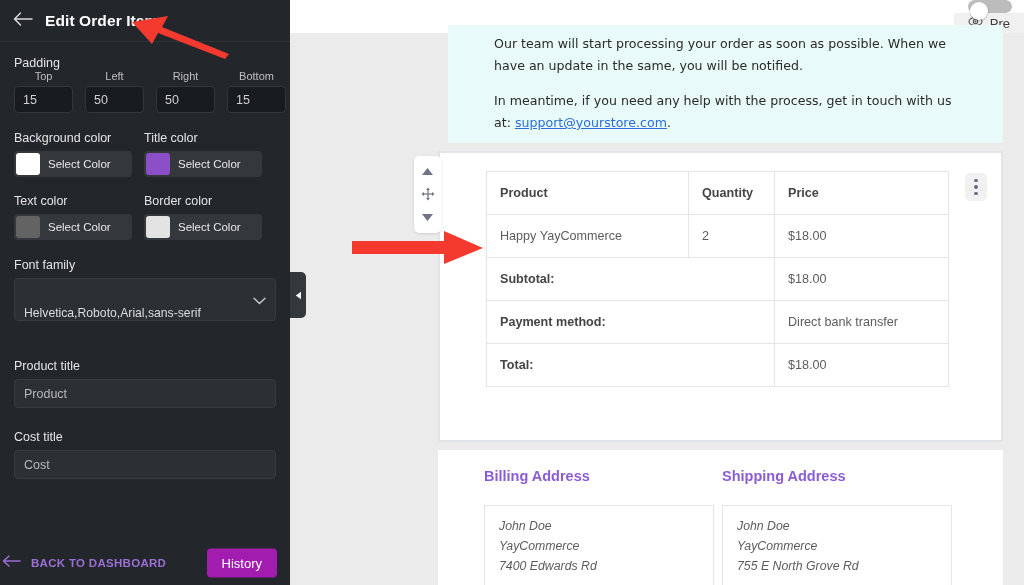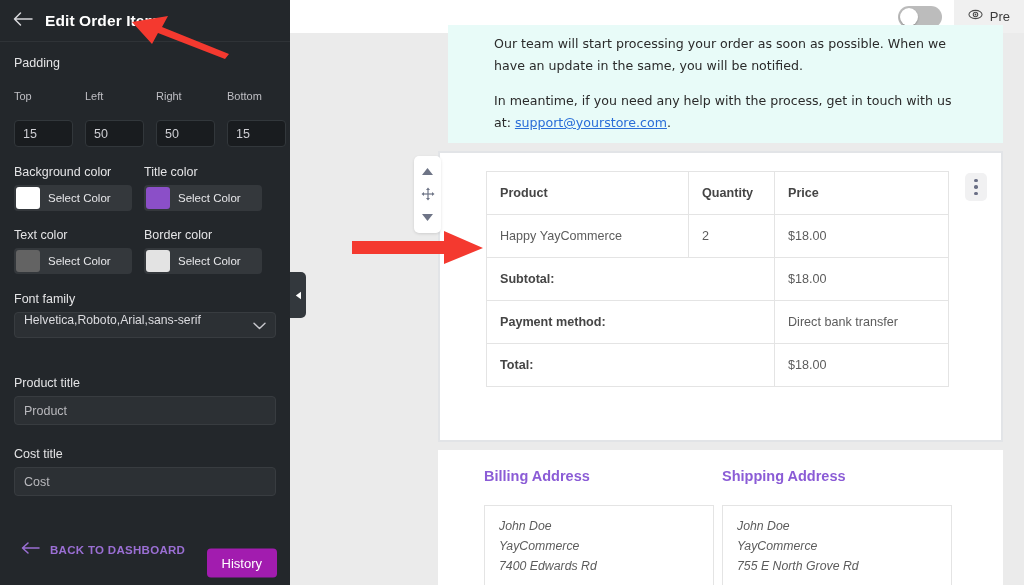--- a/index.html
+++ b/index.html
@@ -36,27 +36,27 @@
   }
 
   #sidebar-body {
     padding: 14px 14px 0 14px;
     height: 543px;
     position: relative;
   }
 
   .sec-label {
     font-size: 12.5px; color: #e4e4e6; font-weight: normal;
-    margin-bottom: 20px;
+    margin-bottom: 0;
   }
   .pad-row { display: flex; gap: 12px; margin-bottom: 2px; }
   .pad-col { width: 59px; }
   .pad-col-label {
-    font-size: 11px; color: #bfbfc4; 
-    margin-bottom: 18px; display: block;
+    font-size: 11px; color: #bfbfc4; text-align: center;
+    margin-bottom: 4px; display: block;
   }
   .pad-input {
     width: 59px; height: 27px;
     background: #191c1f;
     border: 1px solid #32373b;
     border-radius: 4px;
     color: #cfcfd4;
     font-size: 12.5px;
     font-family: "Liberation Sans", sans-serif;
     padding-left: 8px;
@@ -82,25 +82,25 @@
     border-radius: 3px;
     flex: 0 0 auto;
   }
   .color-picker-label {
     font-size: 11.5px; color: #e7e7ea;
     margin-left: 8px;
   }
 
   .select-wrap {
     position: relative;
-    height: 26px;
+    height: 43px;
     background: #2c3034;
     border: 1px solid #383c40;
     border-radius: 4px;
-    display: flex; align-items: flex-start;
+    display: flex; align-items: flex-end;
     padding: 0 26px 0 9px;
     cursor: pointer;
     margin-top: 0;
   }
   .select-wrap .sel-text {
     font-size: 12.2px; color: #dcdce0;
     white-space: nowrap; overflow: hidden;
   }
   .chev {
     position: absolute; right: 9px; top: 50%;
@@ -115,22 +115,22 @@
     color: #b9b9bd;
     font-size: 12.5px;
     font-family: "Liberation Sans", sans-serif;
     padding-left: 9px;
     outline: none;
   }
 
   #sidebar-footer {
     position: absolute; left: 0; bottom: 0;
     width: 290px; height: 44px;
-    display: flex; align-items: flex-start;
-    padding: 0 21px;
+    display: flex; align-items: center;
+    padding: 0 2px;
   }
   #back-dash {
     display: flex; align-items: center; gap: 9px;
     cursor: pointer;
   }
   #back-dash .label {
     font-size: 11.5px; font-weight: bold;
     color: #9b6fd4; letter-spacing: .3px;
   }
   #history-btn {
@@ -158,22 +158,23 @@
   
   #main {
     position: absolute; left: 290px; top: 0;
     width: 734px; height: 585px;
     background: #ebebeb;
   }
   #topbar {
     position: absolute; right: 0; top: 0;
     height: 33px; width: 734px;
     background: #ffffff;
-    display: flex; align-items: center; justify-content: flex-end;
+    display: flex; align-items: flex-end; justify-content: flex-end;
     padding-right: 0;
+    flex-direction: column;
   }
   .toggle {
     width: 44px; height: 22px;
     background: #bcbcbc;
     border-radius: 11px;
     position: relative;
     margin-right: 12px;
     cursor: pointer;
   }
   .toggle .knob {

